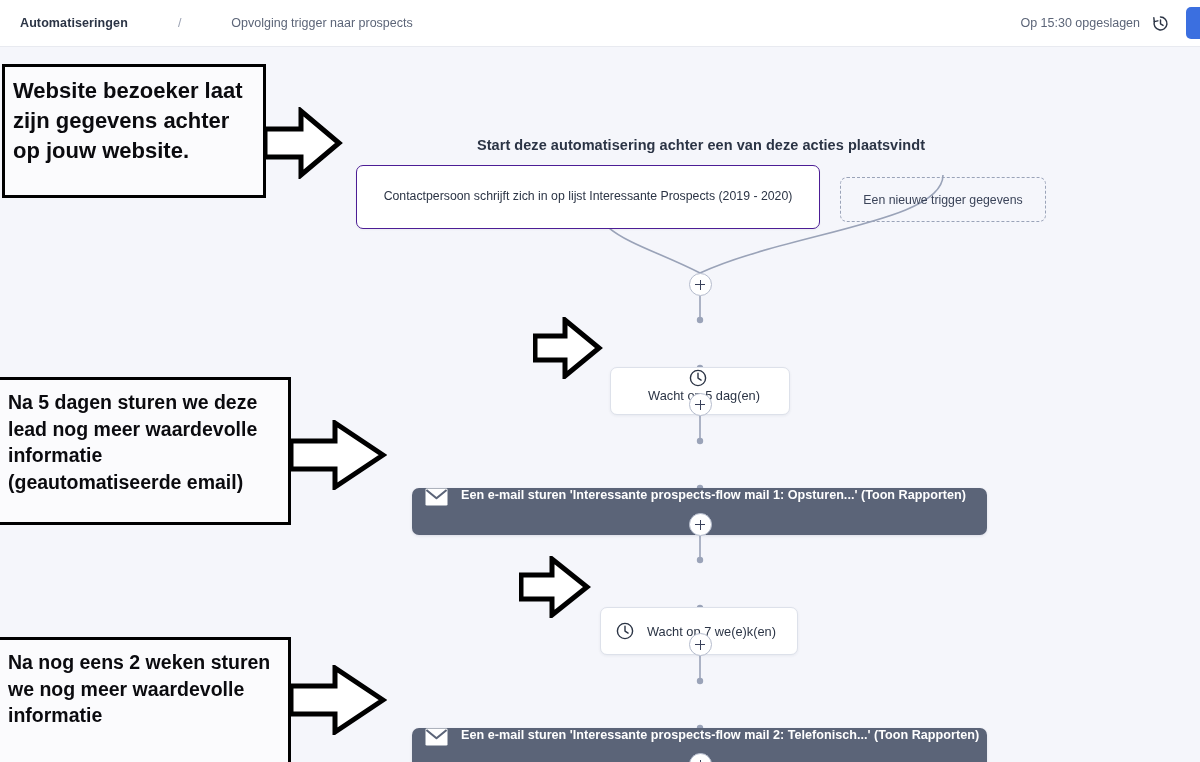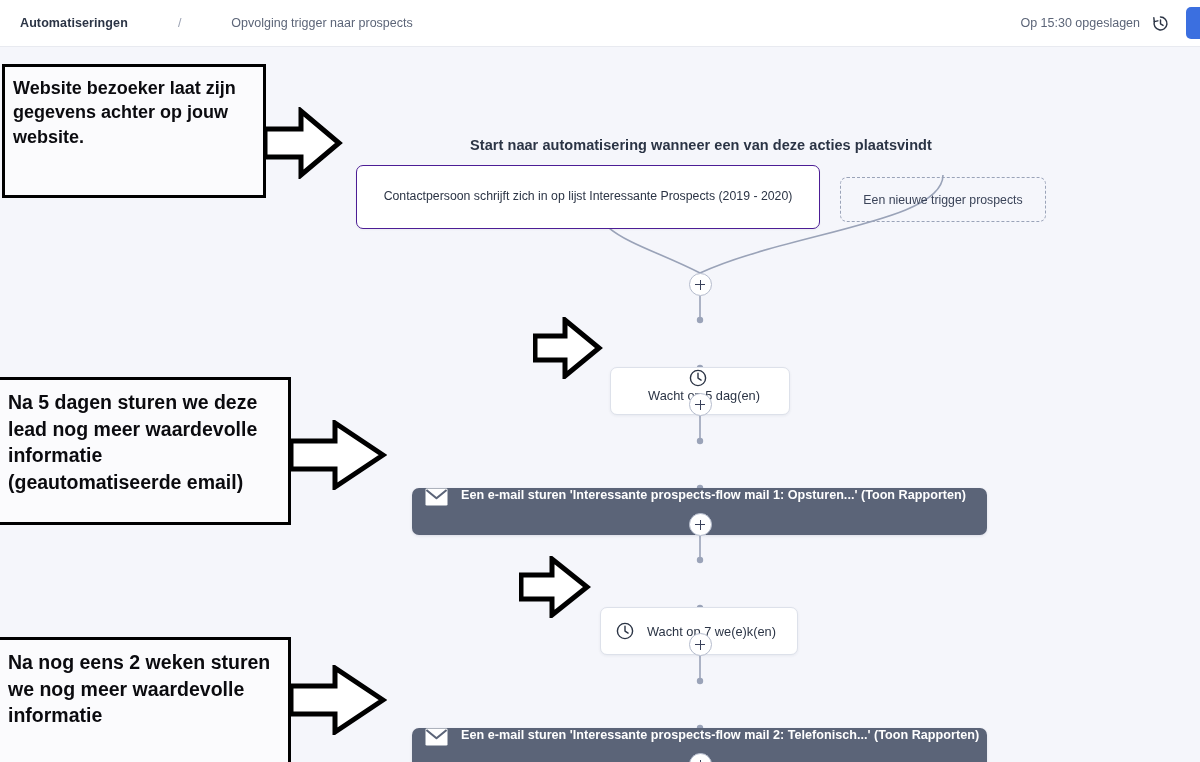--- a/index.html
+++ b/index.html
@@ -203,21 +203,21 @@
   .anno {
     position: absolute;
     background: #fbfbfd;
     border: 3px solid #000000;
     z-index: 60;
     padding: 9px 10px 9px 8px;
     font-weight: bold;
     color: #0b0b0f;
     line-height: 1.36;
   }
-  .anno-1 { left: 2px; top: 64px; width: 264px; height: 134px; font-size: 18px; }
+  .anno-1 { left: 2px; top: 64px; width: 264px; height: 134px; font-size: 22px; }
   .anno-2 { left: -3px; top: 377px; width: 294px; height: 148px; font-size: 19.5px; }
   .anno-3 { left: -3px; top: 637px; width: 294px; height: 130px; font-size: 19.5px; }
 
   .anno-arrow {
     position: absolute;
     z-index: 60;
   }
 </style>
 </head>
 <body>
@@ -274,25 +274,25 @@
       <circle cx="700" cy="321" r="3.2"></circle>
       <circle cx="700" cy="394" r="3.2"></circle>
       <circle cx="700" cy="441" r="3.2"></circle>
       <circle cx="700" cy="513" r="3.2"></circle>
       <circle cx="700" cy="561" r="3.2"></circle>
       <circle cx="700" cy="634" r="3.2"></circle>
       <circle cx="700" cy="681" r="3.2"></circle>
     </g>
   </svg>
 
-  <div class="flow-heading">Start naar automatisering wanneer een van deze acties plaatsvindt</div>
+  <div class="flow-heading">Start deze automatisering achter een van deze acties plaatsvindt</div>
 
   <div class="node trigger-card">Contactpersoon schrijft zich in op lijst Interessante Prospects (2019 - 2020)</div>
 
-  <div class="node trigger-add">Een nieuwe trigger prospects</div>
+  <div class="node trigger-add">Een nieuwe trigger gegevens</div>
 
   <div class="plus" style="left:688.5px; top:226px;"></div>
   <div class="plus" style="left:688.5px; top:346px;"></div>
   <div class="plus" style="left:688.5px; top:466px;"></div>
   <div class="plus" style="left:688.5px; top:586px;"></div>
   <div class="plus" style="left:688.5px; top:706px;"></div>
 
   <div class="node wait-card wait-1">
     <span class="clock-icon">
       <svg viewBox="0 0 20 20" width="20" height="20">

